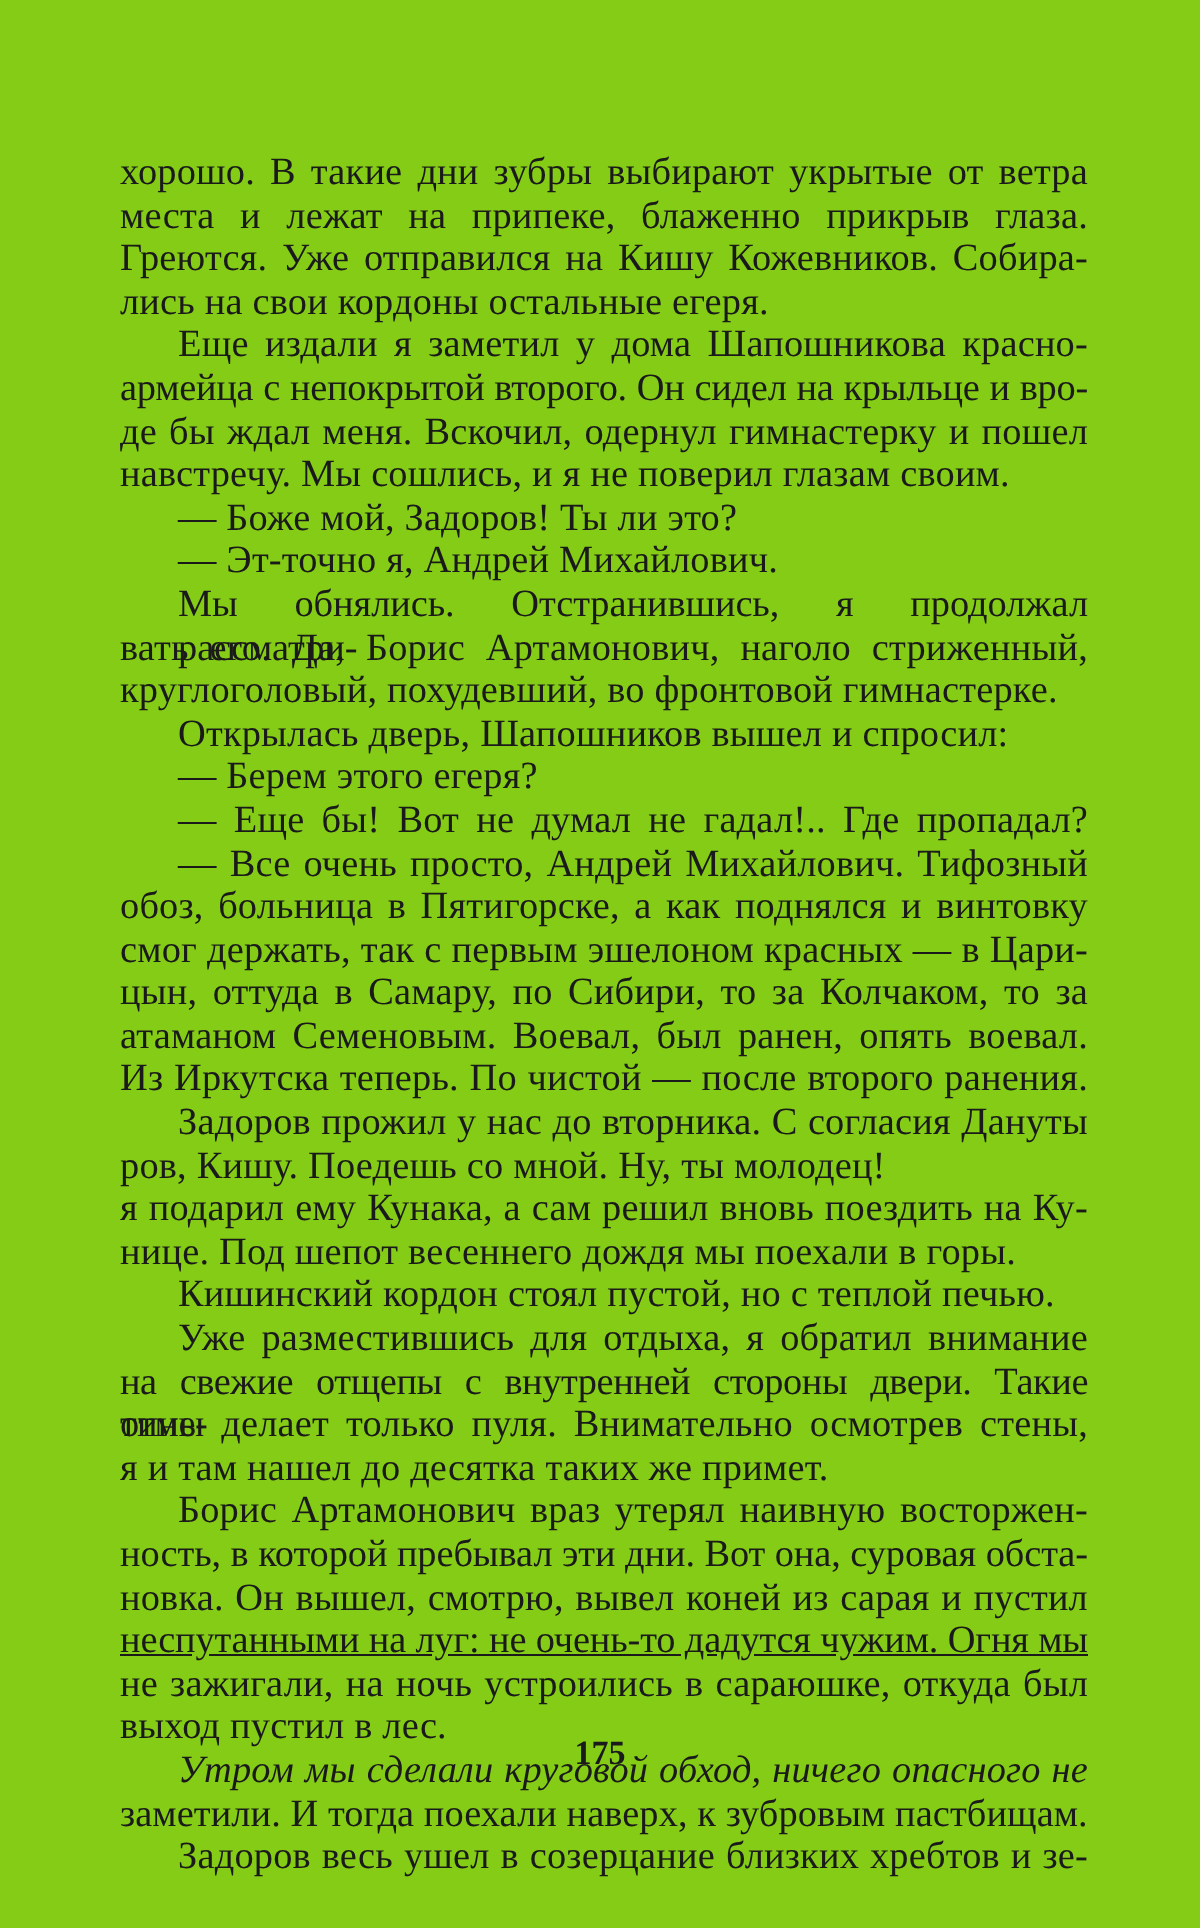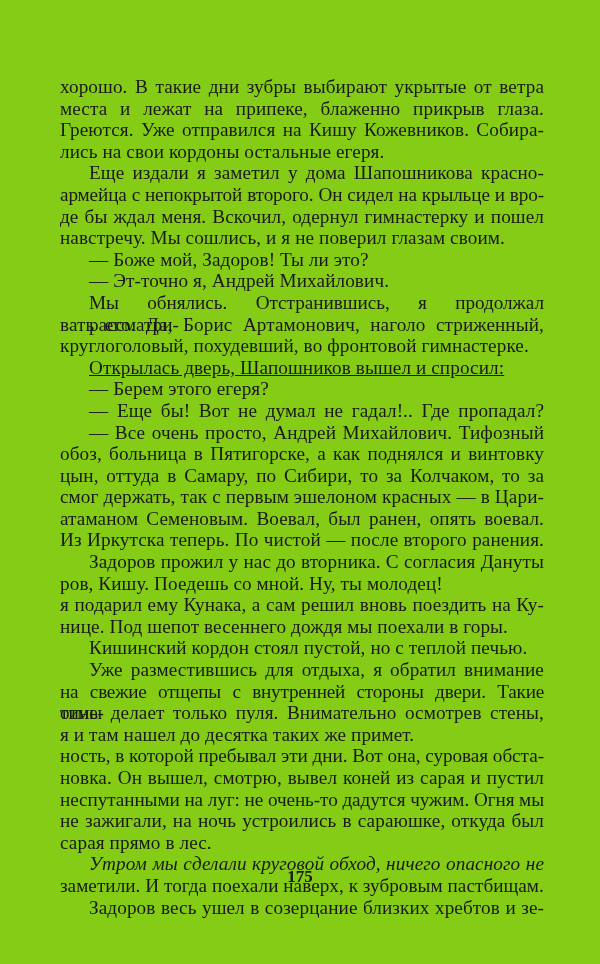--- a/index.html
+++ b/index.html
@@ -67,41 +67,42 @@
       <span class="line last" style="white-space: normal;">лись на свои кордоны остальные егеря.</span>
       <span class="line indent" style="white-space: normal;">Еще издали я заметил у дома Шапошникова красно-</span>
       <span class="line" style="white-space: normal; letter-spacing: -0.12px;">армейца с непокрытой второго. Он сидел на крыльце и вро-</span>
       <span class="line" style="white-space: normal;">де бы ждал меня. Вскочил, одернул гимнастерку и пошел</span>
       <span class="line last" style="white-space: normal;">навстречу. Мы сошлись, и я не поверил глазам своим.</span>
       <span class="line indent last" style="white-space: normal;">— Боже мой, Задоров! Ты ли это?</span>
       <span class="line indent last" style="white-space: normal;">— Эт-точно я, Андрей Михайлович.</span>
       <span class="line indent" style="white-space: normal; letter-spacing: -0.03px;">Мы обнялись. Отстранившись, я продолжал рассматри-</span>
       <span class="line" style="white-space: normal;">вать его. Да, Борис Артамонович, наголо стриженный,</span>
       <span class="line last" style="white-space: normal;">круглоголовый, похудевший, во фронтовой гимнастерке.</span>
-      <span class="line indent last" style="white-space: normal; text-decoration: underline;">Открылась дверь, Шапошников вышел и спросил:</span>
+      <span class="line indent last" style="white-space: normal;">Открылась дверь, Шапошников вышел и спросил:</span>
       <span class="line indent last" style="white-space: normal;">— Берем этого егеря?</span>
       <span class="line indent" style="white-space: normal;">— Еще бы! Вот не думал не гадал!.. Где пропадал?</span>
       <span class="line indent" style="white-space: normal;">— Все очень просто, Андрей Михайлович. Тифозный</span>
       <span class="line" style="white-space: normal;">обоз, больница в Пятигорске, а как поднялся и винтовку</span>
+      <span class="line" style="white-space: normal;">смог держать, так с первым эшелоном красных — в Цари-</span>
       <span class="line" style="white-space: normal;">цын, оттуда в Самару, по Сибири, то за Колчаком, то за</span>
-      <span class="line" style="white-space: normal;">смог держать, так с первым эшелоном красных — в Цари-</span>
       <span class="line" style="white-space: normal;">атаманом Семеновым. Воевал, был ранен, опять воевал.</span>
       <span class="line" style="white-space: normal;">Из Иркутска теперь. По чистой — после второго ранения.</span>
       <span class="line indent" style="white-space: normal;">Задоров прожил у нас до вторника. С согласия Дануты</span>
       <span class="line last" style="white-space: normal;">ров, Кишу. Поедешь со мной. Ну, ты молодец!</span>
       <span class="line" style="white-space: normal;">я подарил ему Кунака, а сам решил вновь поездить на Ку-</span>
       <span class="line last" style="white-space: normal;">нице. Под шепот весеннего дождя мы поехали в горы.</span>
       <span class="line indent last" style="white-space: normal;">Кишинский кордон стоял пустой, но с теплой печью.</span>
       <span class="line indent" style="white-space: normal;">Уже разместившись для отдыха, я обратил внимание</span>
       <span class="line" style="white-space: normal; letter-spacing: -0.21px;">на свежие отщепы с внутренней стороны двери. Такие отме-</span>
       <span class="line" style="white-space: normal;">тины делает только пуля. Внимательно осмотрев стены,</span>
       <span class="line last" style="white-space: normal;">я и там нашел до десятка таких же примет.</span>
+      <span class="line indent" style="white-space: normal;">Борис Артамонович враз утерял наивную восторжен-</span>
       <span class="line" style="white-space: normal; letter-spacing: -0.04px;">ность, в которой пребывал эти дни. Вот она, суровая обста-</span>
       <span class="line" style="white-space: normal;">новка. Он вышел, смотрю, вывел коней из сарая и пустил</span>
-      <span class="line" style="white-space: normal; letter-spacing: -0.08px;">неспутанными на луг: не очень-то дадутся чужим. Огня мы</span>
+      <span class="line" style="white-space: normal; letter-spacing: -0.08px; text-decoration: underline;">неспутанными на луг: не очень-то дадутся чужим. Огня мы</span>
       <span class="line" style="white-space: normal;">не зажигали, на ночь устроились в сараюшке, откуда был</span>
-      <span class="line last" style="white-space: normal;">сарая прямо в лес.</span>
+      <span class="line last" style="white-space: normal;">выход пустил в лес.</span>
       <span class="line indent" style="white-space: normal; letter-spacing: 0.1px; font-style: italic;">Утром мы сделали круговой обход, ничего опасного не</span>
       <span class="line last" style="white-space: normal; letter-spacing: 0.04px;">заметили. И тогда поехали наверх, к зубровым пастбищам.</span>
       <span class="line indent" style="white-space: normal;">Задоров весь ушел в созерцание близких хребтов и зе-</span>
     </div>
   <div class="page-number">175</div>
 </div>
 
 </body></html>

